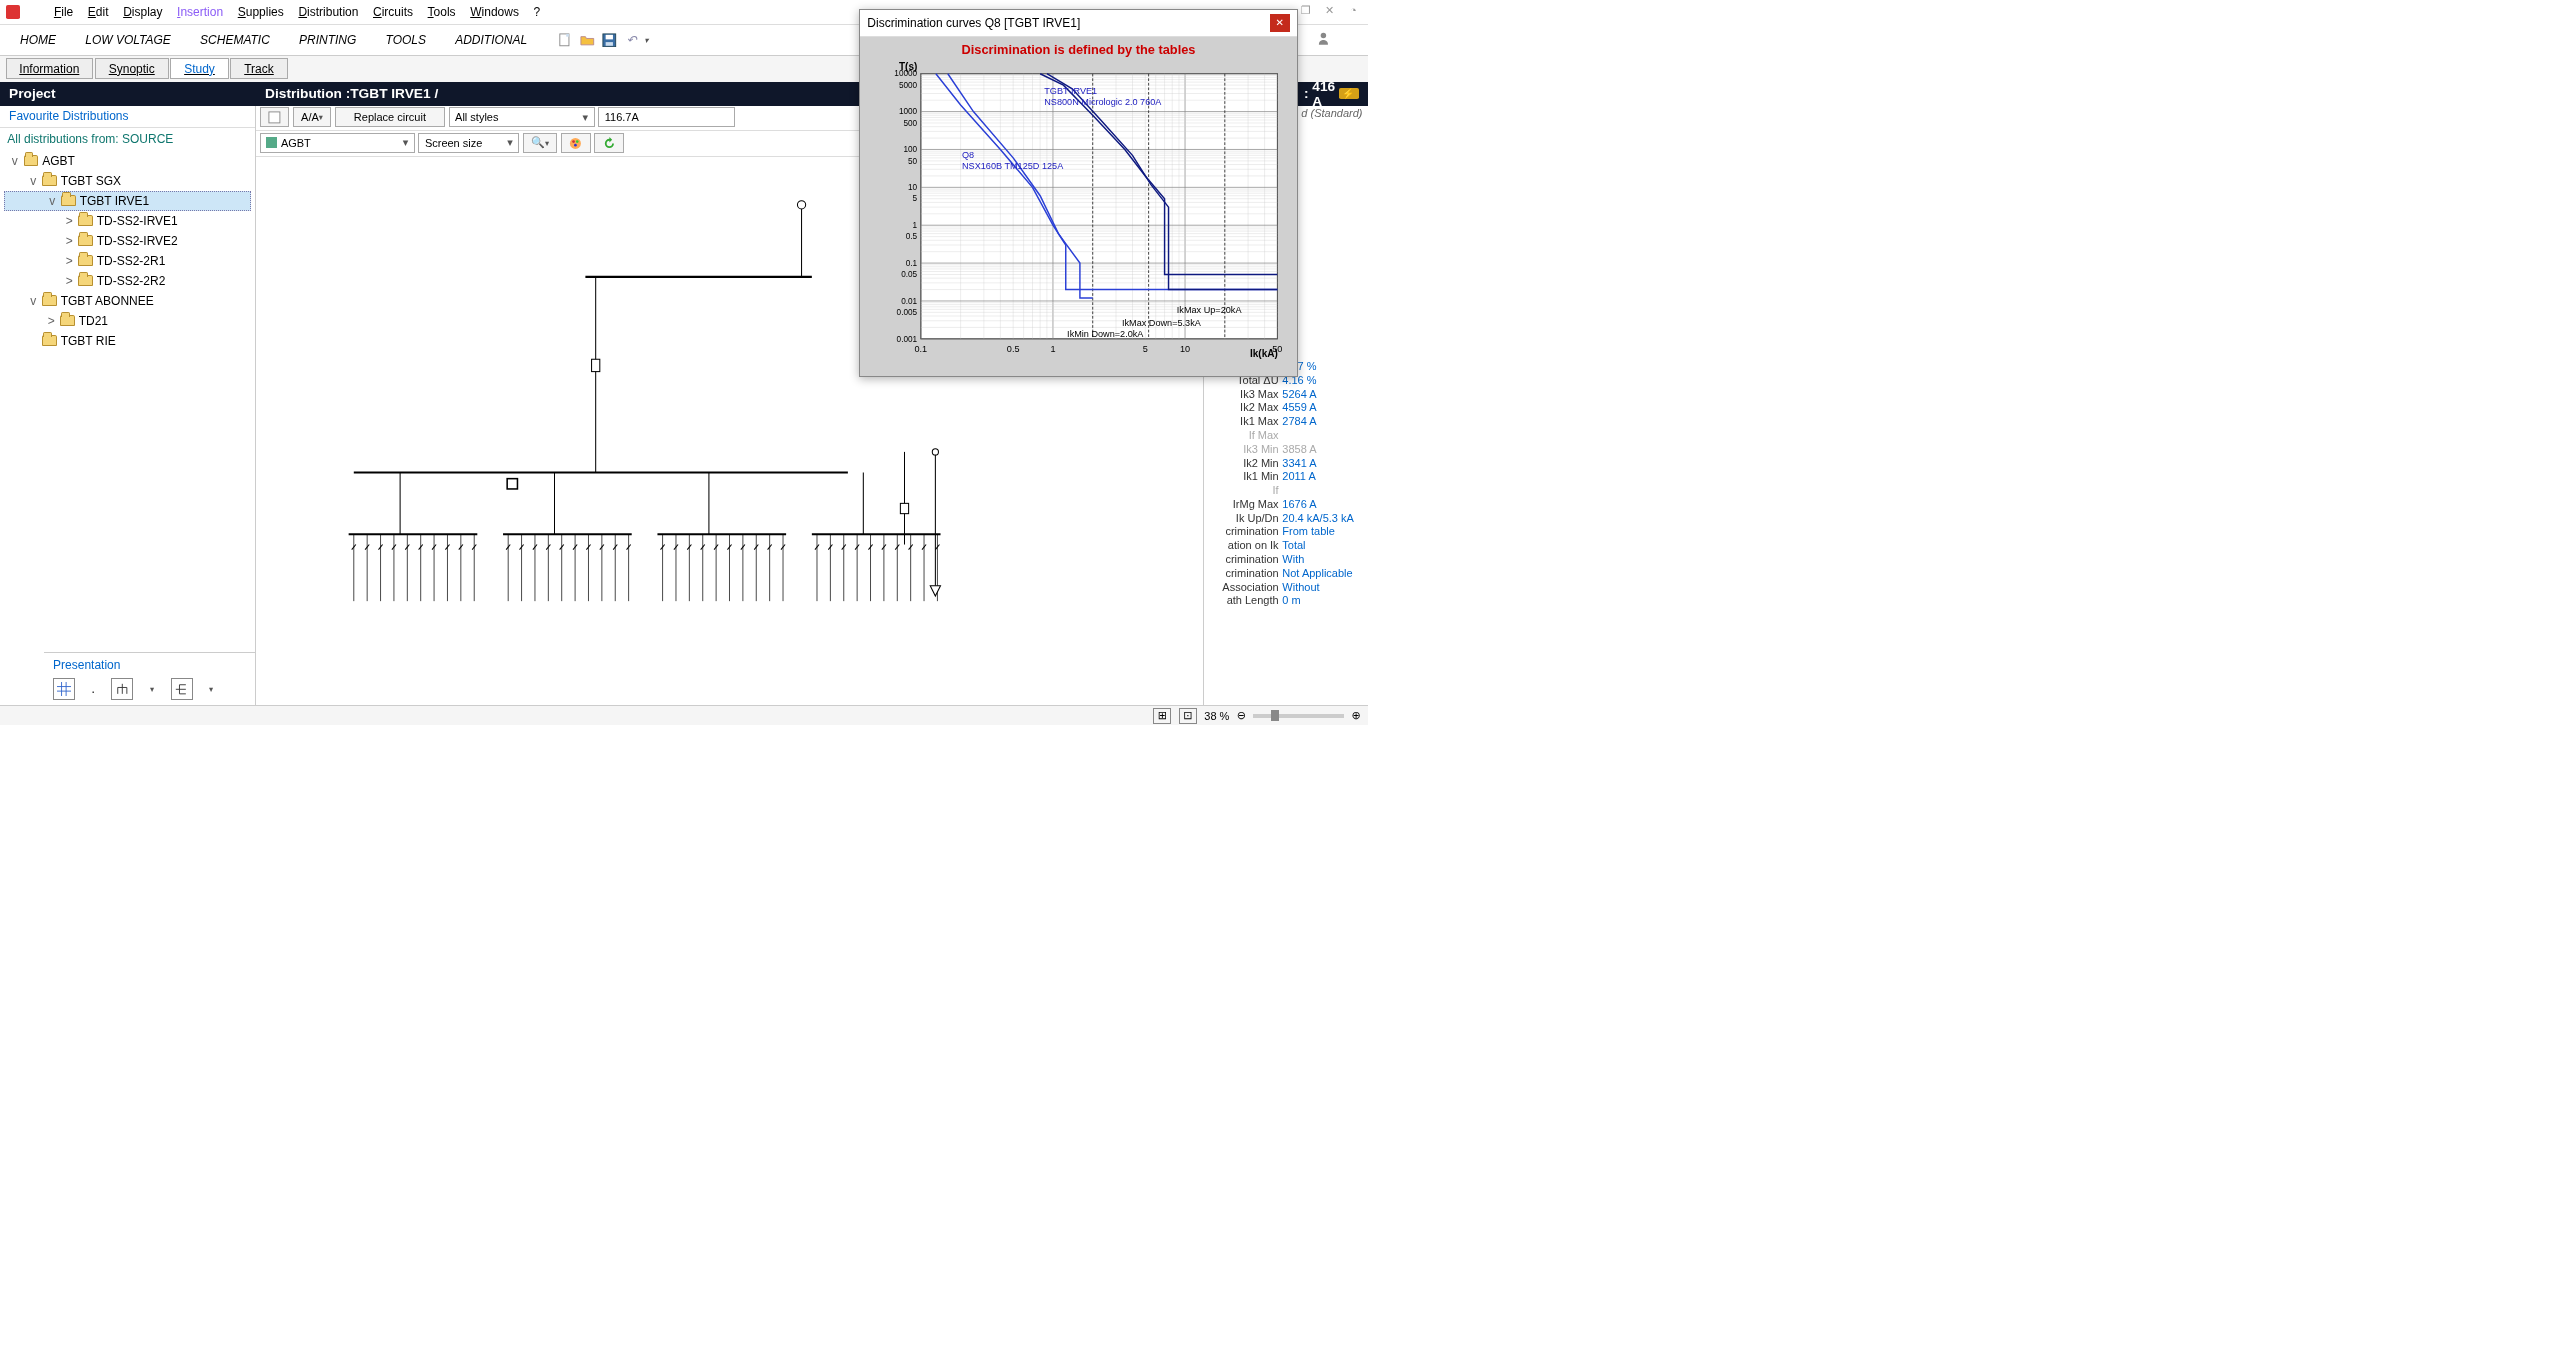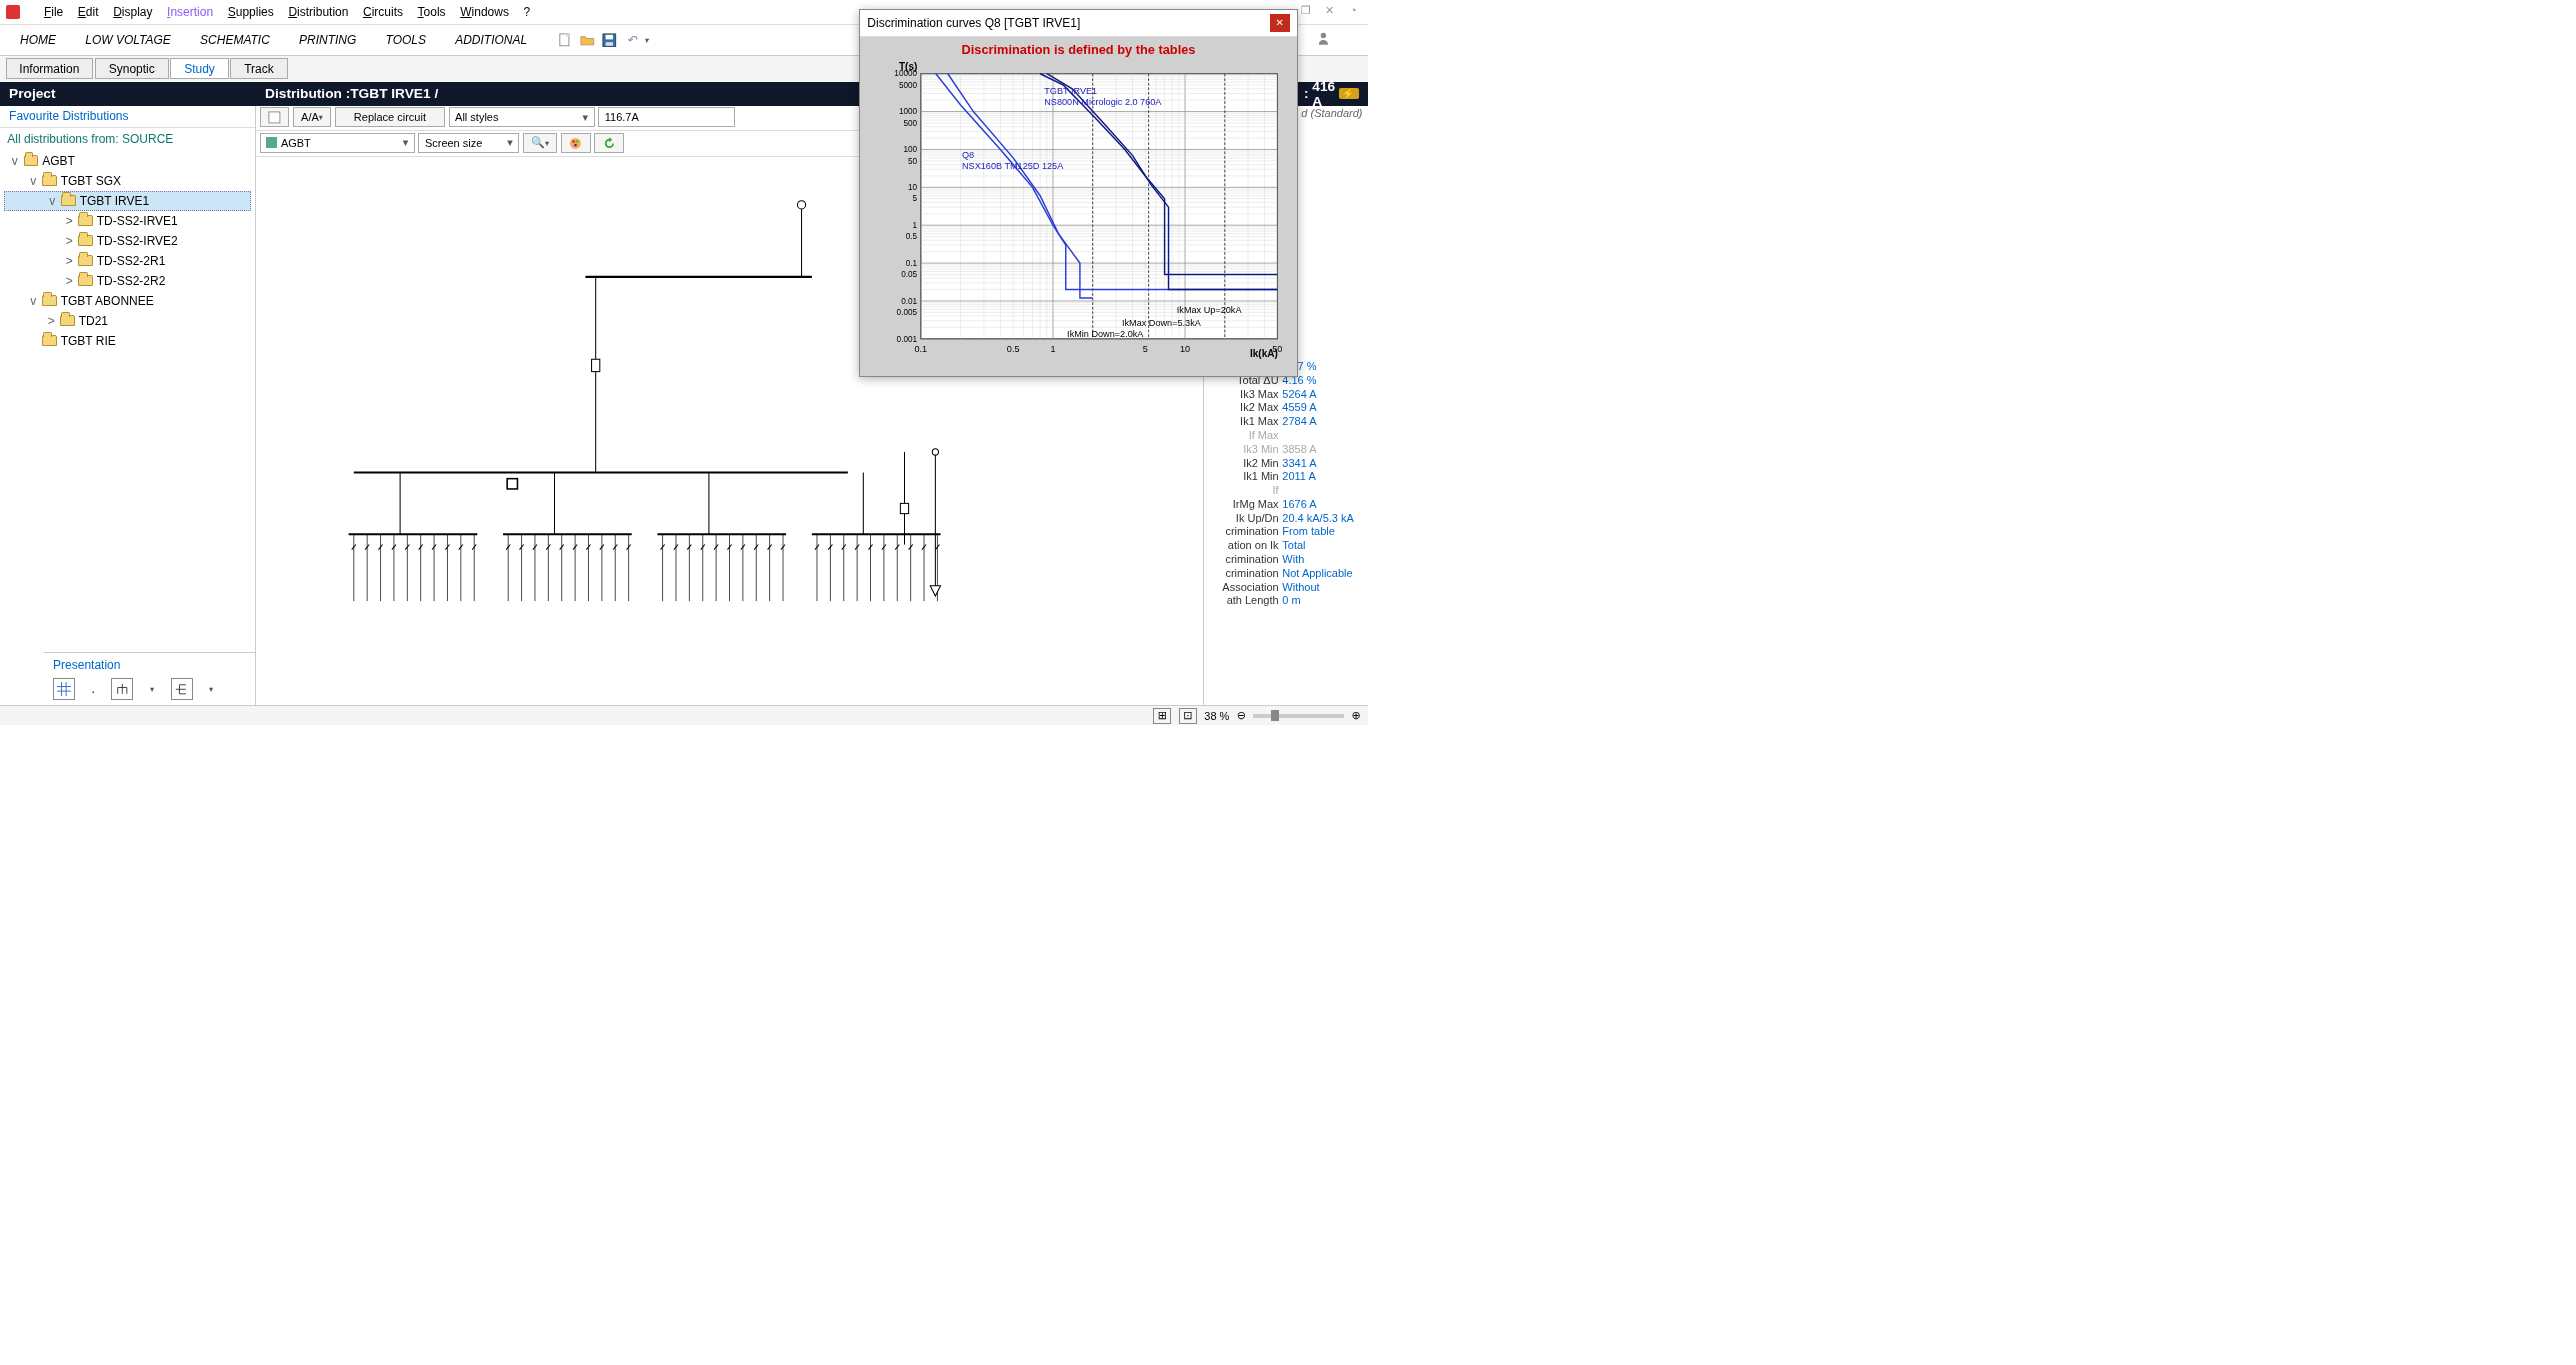--- a/index.html
+++ b/index.html
@@ -1,17 +1,17 @@
 <!DOCTYPE html>
 <html style="font-size:14.6px"><head>
 <meta charset="utf-8">
 <style>
 * { box-sizing: border-box; margin: 0; padding: 0; font-family: "Segoe UI", Tahoma, sans-serif; }
 body { background: #fff; font-size: 12px; overflow: hidden; width: 1368px; height: 726px; position: relative; }
-.menubar { display: flex; align-items: center; height: 25px; padding: 0 5.5px; gap: 11px; border-bottom: 0.9px solid #ddd; }
+.menubar { display: flex; align-items: center; height: 25px; padding: 0 5.5px; gap: 21px; border-bottom: 0.9px solid #ddd; }
 .menubar .icon-app { width: 14.6px; height: 14.6px; background: #d33; border-radius: 1.8px; margin-right: 5.5px; }
 .menubar .menu-item { padding: 1.8px 7.3px; cursor: default; }
 .menubar .menu-item.disabled { color: #8b5cf6; }
 .menubar .menu-item .u { text-decoration: underline; }
 .ribbon-tabs { display: flex; align-items: center; height: 31px; padding: 0 5.5px; gap: 1.8px; border-bottom: 0.9px solid #ccc; font-style: italic; }
 .ribbon-tabs .rtab { padding: 5.5px 14.6px; font-size: 12px; cursor: default; }
 .ribbon-tabs .ticons { display: flex; gap: 3.7px; margin-left: 12.8px; align-items: center; }
 .ribbon-tabs .ticons .ti { width: 18.3px; height: 18.3px; display: flex; align-items: center; justify-content: center; cursor: pointer; }
 .subtabs { display: flex; align-items: center; height: 25.6px; padding: 1.8px 5.5px; gap: 1.8px; background: #f5f5f5; }
 .subtabs .stab { padding: 2.7px 12.8px; border: 0.9px solid #aaa; background: #eee; cursor: pointer; font-size: 12px; }
@@ -135,21 +135,21 @@
     <span class="caret">▾</span>
   </div>
   <div style="flex:1"></div>
   <div class="ti" style="margin-right:27.4px;"><svg width="18.3" height="14.6" viewBox="0 0 20 16">
         <circle cx="7" cy="5" r="3" fill="#888"></circle>
         <path d="M2 15c0-4 3-5 5-5s5 1 5 5" fill="#888"></path>
       </svg></div>
 </div>
 
 <div class="subtabs">
-  <div id="subtab-items" style="display:flex;gap:1.8px;">
+  <div id="subtab-items" style="display:flex;gap:1.8px;text-decoration:underline;">
       <div class="stab">Information</div>
       <div class="stab">Synoptic</div>
       <div class="stab active">Study</div>
       <div class="stab">Track</div>
     </div>
 </div>
 
 <div class="header-row">
   <div class="hcell h-project">Project</div>
   <div class="hcell h-dist">Distribution :TGBT IRVE1 /</div>

